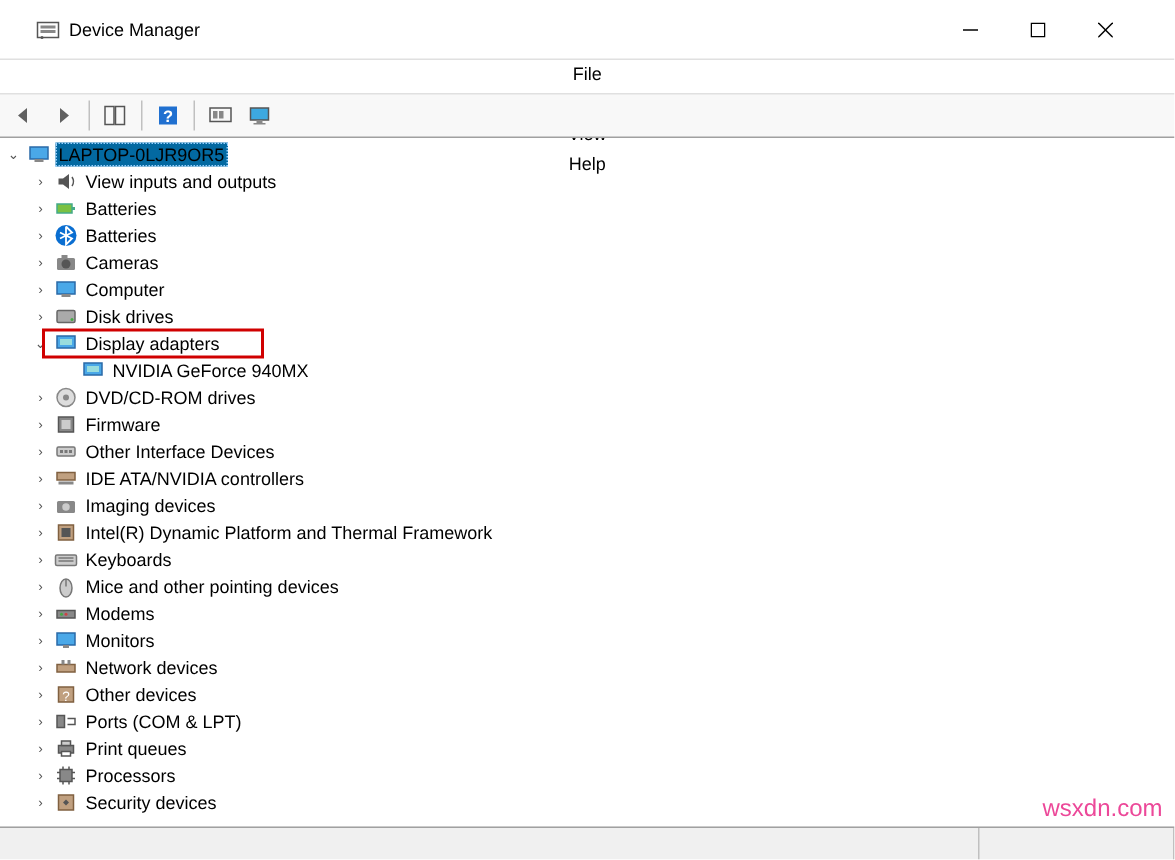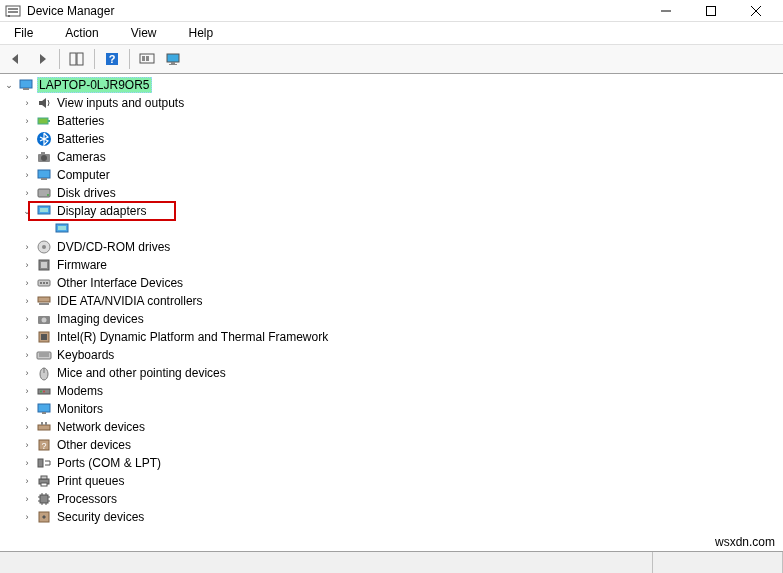--- a/index.html
+++ b/index.html
@@ -1,41 +1,41 @@
 <!DOCTYPE html>
 <html><head>
   <meta charset="utf-8">
   <style>
     * { margin: 0; padding: 0; box-sizing: border-box; font-family: "Segoe UI", Tahoma, sans-serif; }
     body { background: #fff; width: 783px; height: 573px; overflow: hidden; display: flex; flex-direction: column; }
-    .titlebar { height: 22px; display: flex; align-items: center; padding: 0 5px; border-bottom: 1px solid #e0e0e0; }
+    .titlebar { height: 40px; display: flex; align-items: center; padding: 0 24px; border-bottom: 1px solid #e0e0e0; }
     .titlebar-icon { width: 16px; height: 16px; margin-right: 6px; display: inline-flex; align-items: center; justify-content: center; }
     .titlebar-title { font-size: 12px; flex: 1; }
     .win-controls { display: flex; gap: 0; }
     .win-btn { width: 45px; height: 28px; display: flex; align-items: center; justify-content: center; font-size: 14px; cursor: pointer; }
-    .menubar { height: 22px; display: flex; align-items: center; padding: 0 6px; gap: 16px; font-size: 12px; }
+    .menubar { height: 22px; display: flex; align-items: center; padding: 0 6px; gap: 2px; font-size: 12px; flex-direction: column; }
     .menu-item { padding: 2px 8px; cursor: pointer; }
     .toolbar { height: 30px; display: flex; align-items: center; padding: 0 4px; gap: 2px; border-top: 1px solid #e0e0e0; border-bottom: 1px solid #a0a0a0; background: #f8f8f8; }
     .tool-btn { width: 24px; height: 24px; display: flex; align-items: center; justify-content: center; cursor: pointer; border: 1px solid transparent; }
     .tool-sep { width: 1px; height: 20px; background: #c0c0c0; margin: 0 3px; }
     .content { flex: 1; overflow-y: scroll; overflow-x: hidden; position: relative; }
     .tree { font-size: 12px; padding: 2px 0; }
     .tree-row { display: flex; align-items: center; height: 18px; white-space: nowrap; cursor: pointer; }
     .expander { width: 14px; height: 14px; display: inline-flex; align-items: center; justify-content: center; font-size: 9px; color: #555; cursor: pointer; }
     .row-icon { width: 16px; height: 16px; margin: 0 3px 0 2px; display: inline-flex; align-items: center; justify-content: center; }
     .row-label { padding: 0 2px; }
     .level-0 .expander { margin-left: 2px; }
     .level-1 .expander { margin-left: 20px; }
     .level-2 .expander { margin-left: 38px; }
-    .selected .row-label { background: #86efac; border: 1px dotted #99d1ff; padding: 0 1px; }
+    .selected .row-label { background: #0369a1; border: 1px dotted #99d1ff; padding: 0 1px; }
     .highlighted { position: relative; }
     .highlight-box { position: absolute; border: 2px solid #d00000; left: 28px; width: 148px; height: 20px; top: -1px; pointer-events: none; }
     .statusbar { height: 22px; border-top: 1px solid #a0a0a0; background: #f0f0f0; display: flex; }
     .status-tab { flex: 1; border-right: 1px solid #c0c0c0; }
-    .watermark { position: absolute; right: 8px; bottom: 24px; font-size: 12px; color: #000000; }
+    .watermark { position: absolute; right: 8px; bottom: 24px; font-size: 16px; color: #ec4899; }
     svg { display: block; }
     ::-webkit-scrollbar { width: 17px; }
     ::-webkit-scrollbar-track { background: #f0f0f0; }
     ::-webkit-scrollbar-thumb { background: #c0c0c0; border: 1px solid #a0a0a0; }
     ::-webkit-scrollbar-button { background: #f0f0f0; height: 17px; border: 1px solid #c0c0c0; }
   </style>
 </head>
 <body>
 
 <div class="titlebar">
@@ -211,20 +211,21 @@
 
 
     <div class="tree-row level-2">
       <span class="expander"></span>
       <span class="row-icon">
           <svg width="16" height="16">
             <rect x="2" y="3" width="12" height="8" fill="#4aa8e8" stroke="#2a6aa8"></rect>
             <rect x="4" y="5" width="8" height="4" fill="#9dd"></rect>
           </svg>
         </span>
+      <span class="row-label">NVIDIA GeForce 940MX</span>
     </div>
 
     <div class="tree-row level-1">
       <span class="expander">›</span>
       <span class="row-icon">
           <svg width="16" height="16">
             <circle cx="8" cy="8" r="6" fill="#ddd" stroke="#888"></circle>
             <circle cx="8" cy="8" r="2" fill="#888"></circle>
           </svg>
         </span>

